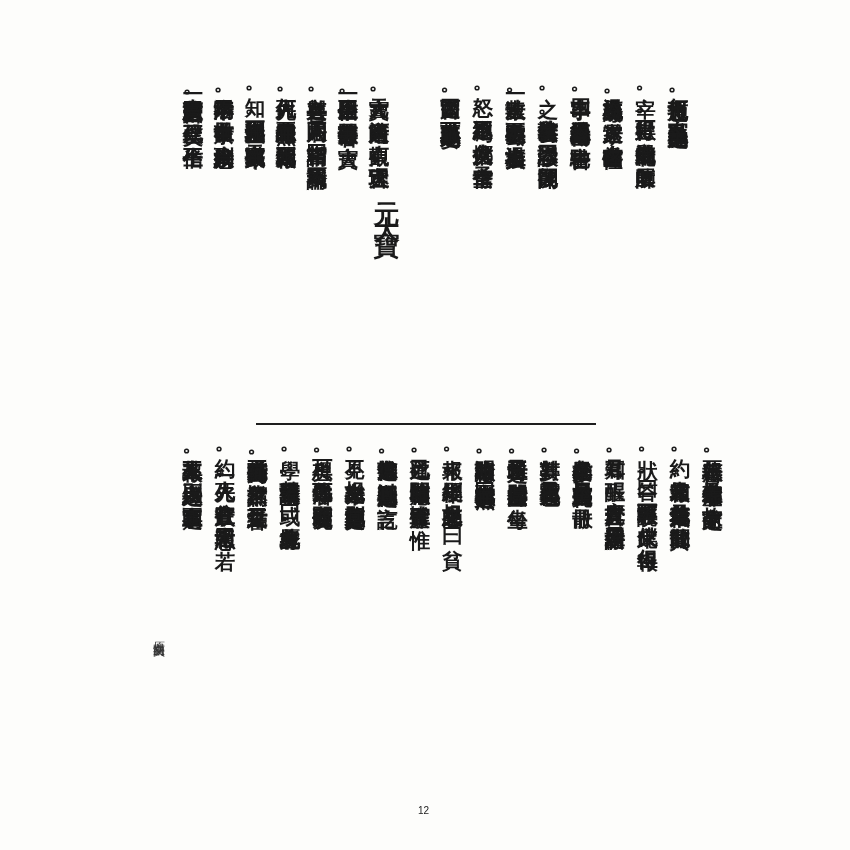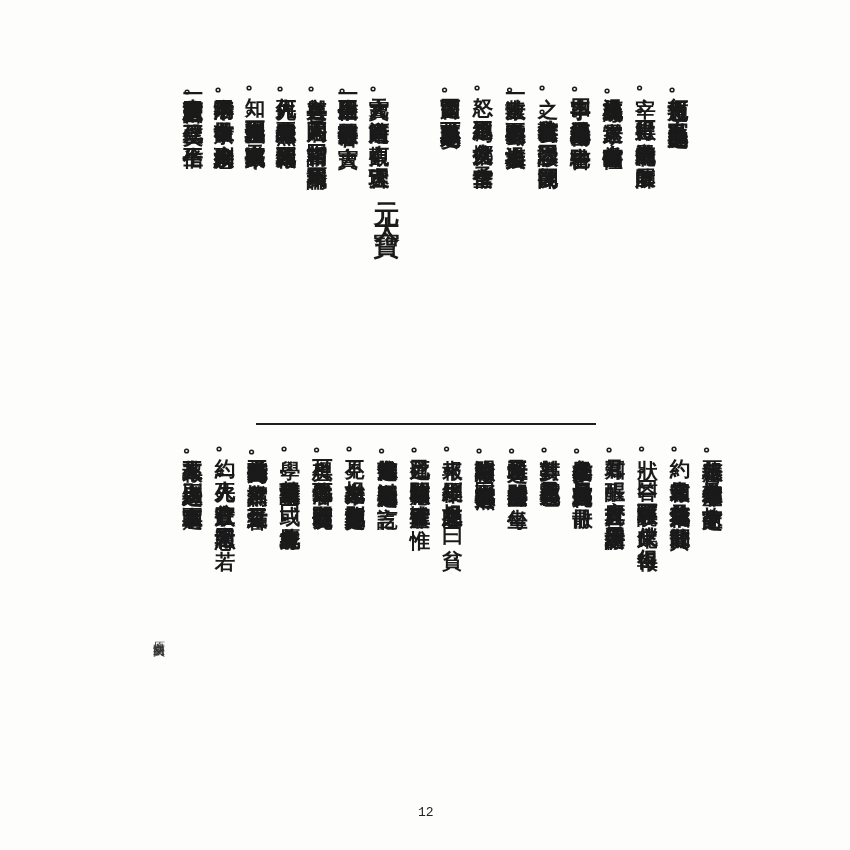--- a/index.html
+++ b/index.html
@@ -26,21 +26,21 @@
   #rule {
     position:absolute; left:256px; top:423px; width:340px; height:2px; background:#1e1e1e;
   }
   #lower { left:170px; top:443px; height:330px; }
   #lower .col { width:32.5px; }
   #margin-note {
     position:absolute; left:150px; top:632px; writing-mode:vertical-rl;
     font-size:12px; color:#333; font-family:"DejaVu Sans", sans-serif; letter-spacing:1px;
   }
   #page-num {
-    position:absolute; left:418px; top:805px; font-size:13px; font-family:Liberation Mono, monospace; color:#222;
+    position:absolute; left:418px; top:805px; font-size:10px; font-family:Liberation Sans, sans-serif; color:#222;
   }
 </style>
 </head>
 <body>
 
 <div class="block" id="upper-right">
   <div class="col">何報施之巧也。以爲冥々中無鬼神爲之主</div>
   <div class="col">宰。豈可得歟。殷浩尙率師北伐。師屢敗。</div>
   <div class="col">爲桓温上疏奏廢。遂家居。嘗向空書咄々怪</div>
   <div class="col">事四字。後桓温思起用浩爲尙書令。馳書告</div>

